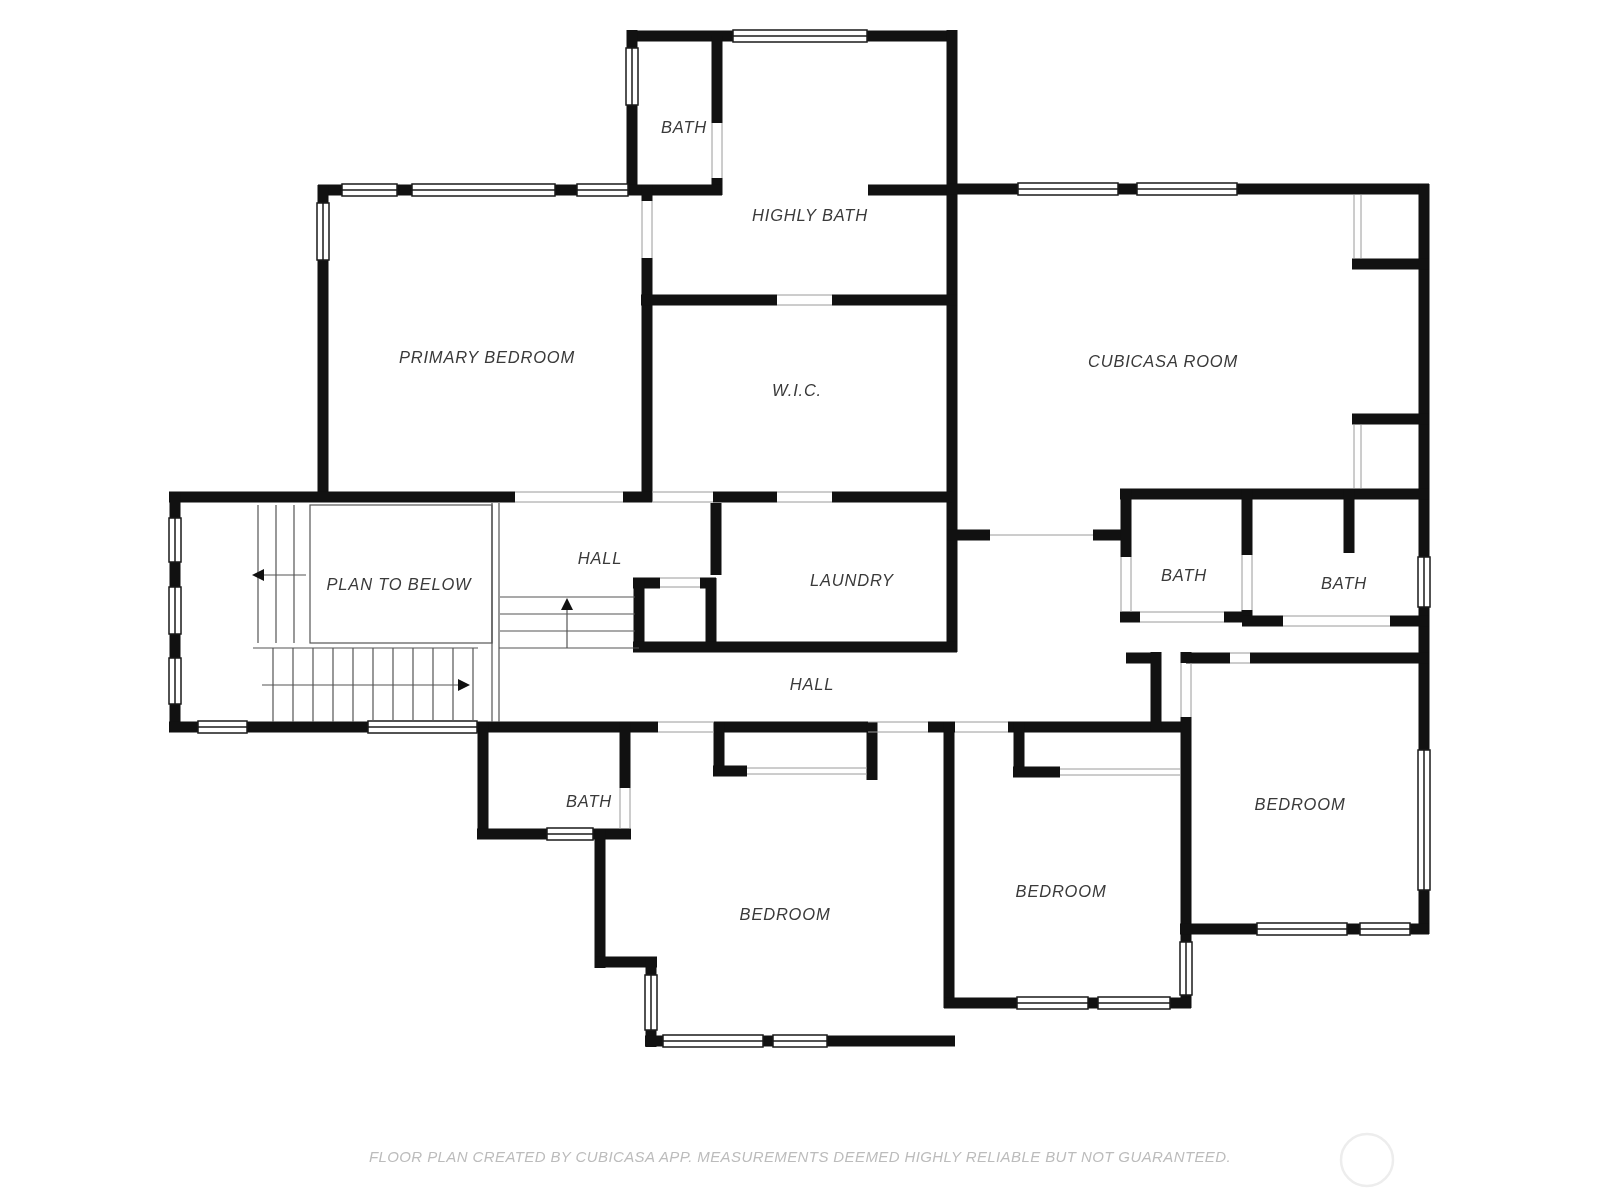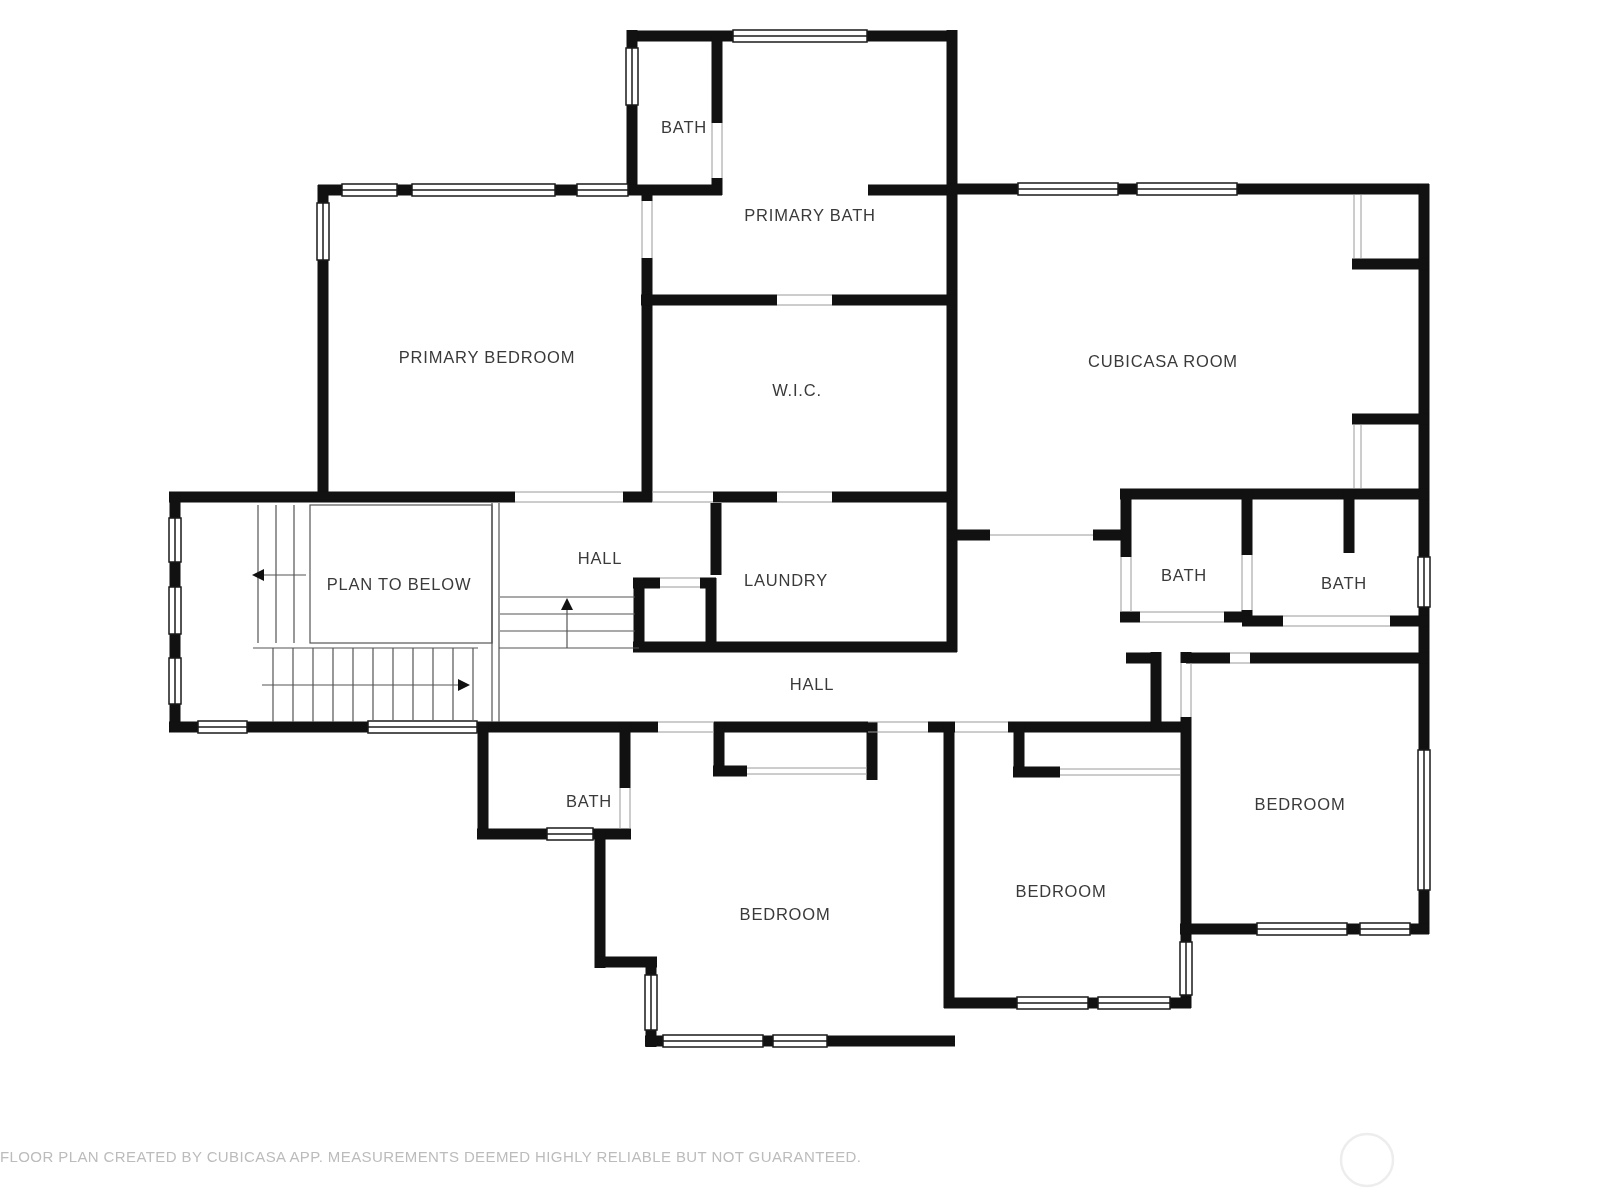--- a/index.html
+++ b/index.html
@@ -1,27 +1,28 @@
 <!DOCTYPE html>
 <html><head>
 <meta charset="utf-8">
 <style>
   html,body{margin:0;padding:0;background:#ffffff;}
   #stage{
     position:relative;width:1600px;height:1200px;background:#ffffff;overflow:hidden;
     font-family:"Liberation Sans", sans-serif;
+    font-style:italic;
   }
   #plan-svg{position:absolute;left:0;top:0;}
   .rlabel{
     position:absolute;transform:translate(-50%,-50%);
     font-size:16.5px;letter-spacing:.8px;color:#3a3a3a;white-space:nowrap;
     font-family:"Liberation Sans", sans-serif;
   }
   .footer{
-    position:absolute;left:0;right:0;top:1148px;
+    position:absolute;left:0;right:0;top:1148px;text-align:center;
     font-size:15px;letter-spacing:.4px;color:#bcbcbc;white-space:nowrap;
     font-family:"Liberation Sans", sans-serif;
   }
 </style>
 </head>
 <body>
 
 <div id="stage">
 
   <svg id="plan-svg" width="1600" height="1200" viewBox="0 0 1600 1200">
@@ -199,27 +200,27 @@
     <g fill="#111111" stroke="none">
       <polygon points="252,575 264,569 264,581"></polygon>
       <polygon points="470,685 458,679 458,691"></polygon>
       <polygon points="567,598 561,610 573,610"></polygon>
     </g>
 
     <circle cx="1367" cy="1160" r="26" stroke="#ededed" stroke-width="2.5" fill="none"></circle>
   </svg>
 
   <div class="rlabel" style="left:684px;top:127px">BATH</div>
-  <div class="rlabel" style="left:810px;top:215px">PRIMARY BATH</div>
+  <div class="rlabel" style="left:810px;top:215px">HIGHLY BATH</div>
   <div class="rlabel" style="left:487px;top:357px">PRIMARY BEDROOM</div>
   <div class="rlabel" style="left:797px;top:390px">W.I.C.</div>
   <div class="rlabel" style="left:1163px;top:361px">CUBICASA ROOM</div>
   <div class="rlabel" style="left:399px;top:584px">PLAN TO BELOW</div>
   <div class="rlabel" style="left:600px;top:558px">HALL</div>
-  <div class="rlabel" style="left:786px;top:580px">LAUNDRY</div>
+  <div class="rlabel" style="left:852px;top:580px">LAUNDRY</div>
   <div class="rlabel" style="left:1184px;top:575px">BATH</div>
   <div class="rlabel" style="left:1344px;top:583px">BATH</div>
   <div class="rlabel" style="left:812px;top:684px">HALL</div>
   <div class="rlabel" style="left:589px;top:801px">BATH</div>
   <div class="rlabel" style="left:785px;top:914px">BEDROOM</div>
   <div class="rlabel" style="left:1061px;top:891px">BEDROOM</div>
   <div class="rlabel" style="left:1300px;top:804px">BEDROOM</div>
 
   <div class="footer">FLOOR PLAN CREATED BY CUBICASA APP. MEASUREMENTS DEEMED HIGHLY RELIABLE BUT NOT GUARANTEED.</div>
 </div>

